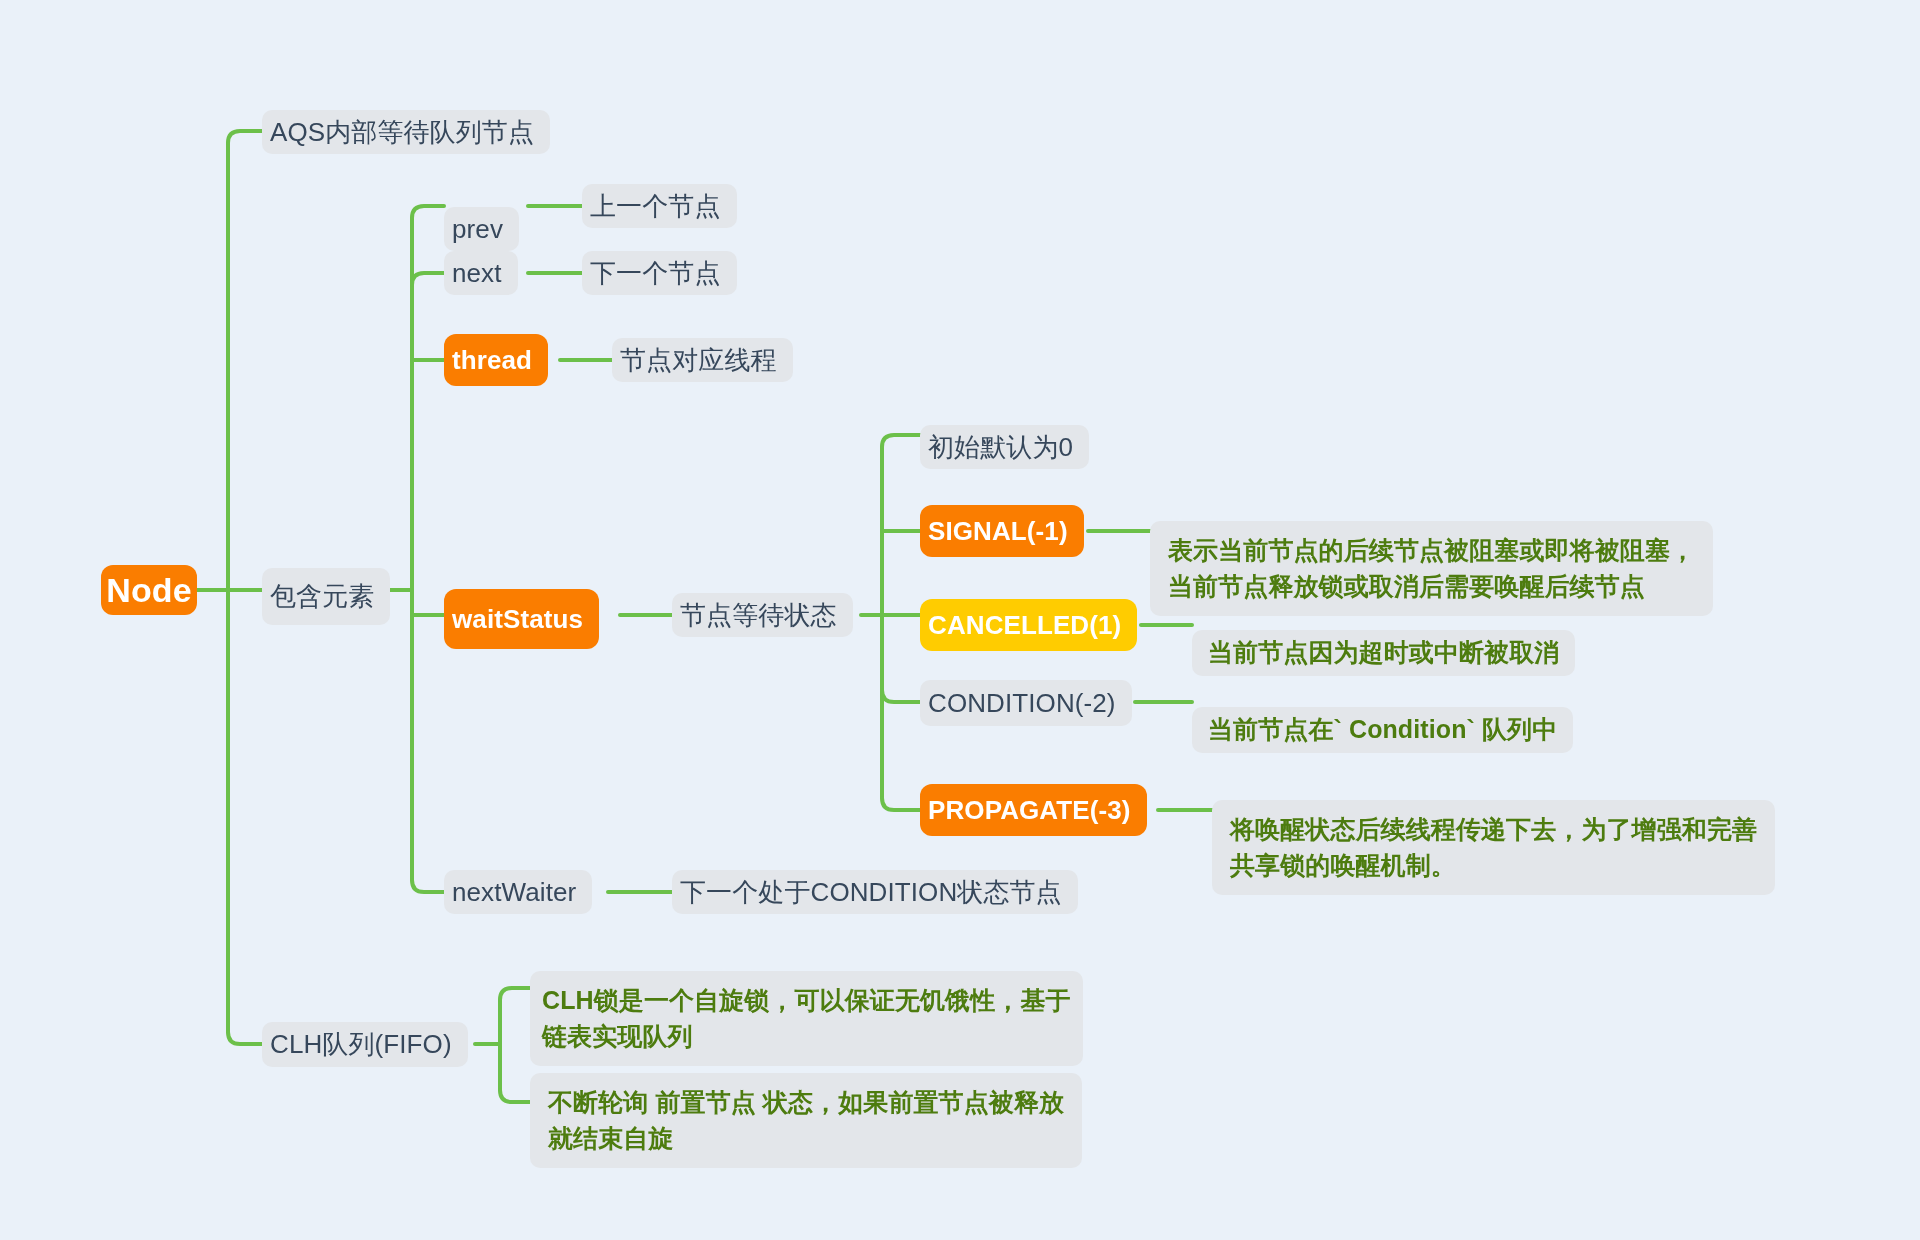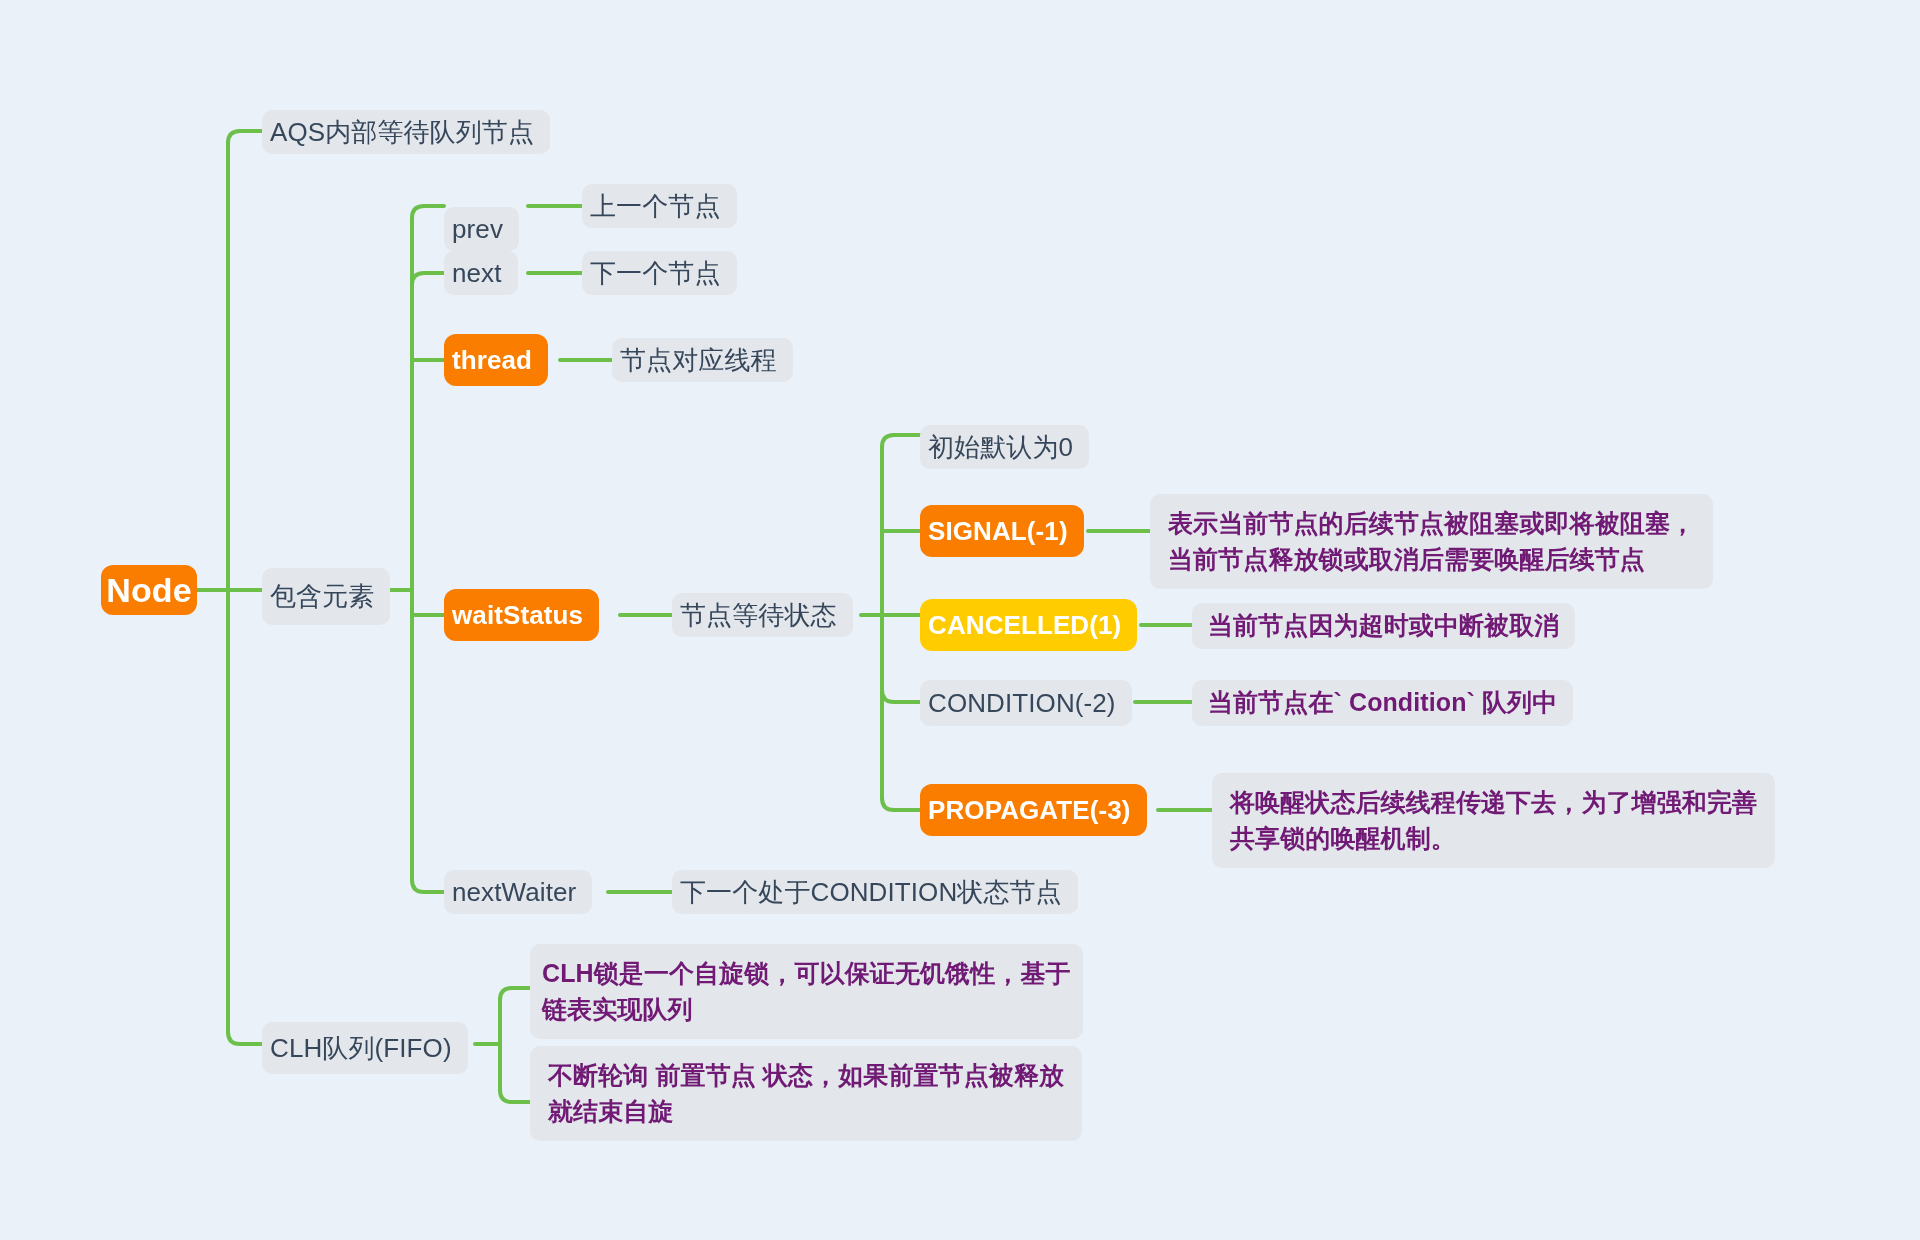--- a/index.html
+++ b/index.html
@@ -51,22 +51,23 @@
     border-radius: 12px;
   }
   .node.yellow {
     background: #ffcc00;
     color: #ffffff;
     font-weight: 700;
     border-radius: 12px;
   }
   .node.bold-dark {
     background: #e3e6ea;
-    color: #701a75;
+    color: #4d7c0f;
     font-weight: 700;
+    margin-top: 27px;
   }
   .s26 { font-size: 26px; padding-left: 8px; }
   .s25 { font-size: 25px; }
   .s30 { font-size: 34px; }
 </style>
 </head>
 <body>
 
 <div id="canvas">
 
@@ -120,32 +121,32 @@
       <path d="M500,1090 q0,12 12,12 H530"></path>
     </g>
   </svg>
 
   <div class="node root s30" style="left:101px; top:565px; width:96px; height:50px; justify-content:center;">Node</div>
 
   <div class="node plain s26" style="left:262px; top:110px; height:44px;">AQS内部等待队列节点</div>
 
   <div class="node plain s26" style="left:262px; top:568px; height:57px;">包含元素</div>
 
-  <div class="node plain s26" style="left:262px; top:1022px; height:52px;">CLH队列(FIFO)</div>
+  <div class="node plain s26" style="left:262px; top:1022px; height:45px;">CLH队列(FIFO)</div>
 
   <div class="node plain s26" style="left:444px; top:184px; height:44px;margin-top:23px;">prev</div>
   <div class="node plain s26" style="left:582px; top:184px; height:44px;">上一个节点</div>
 
   <div class="node plain s26" style="left:444px; top:251px; height:44px;">next</div>
   <div class="node plain s26" style="left:582px; top:251px; height:44px;">下一个节点</div>
 
   <div class="node orange s26" style="left:444px; top:334px; height:52px;">thread</div>
   <div class="node plain s26" style="left:612px; top:338px; height:44px;">节点对应线程</div>
 
-  <div class="node orange s26" style="left:444px; top:589px; height:52px;">waitStatus</div>
+  <div class="node orange s26" style="left:444px; top:589px; height:60px;">waitStatus</div>
   <div class="node plain s26" style="left:672px; top:593px; height:44px;">节点等待状态</div>
 
   <div class="node plain s26" style="left:444px; top:870px; height:44px;">nextWaiter</div>
   <div class="node plain s26" style="left:672px; top:870px; height:44px;text-align:right;">下一个处于CONDITION状态节点</div>
 
   <div class="node plain s26" style="left:920px; top:425px; height:44px;">初始默认为0</div>
 
   <div class="node orange s26" style="left:920px; top:505px; height:52px;">SIGNAL(-1)</div>
   <div class="node bold-dark s25" style="left:1150px; top:494px; padding:12px 18px;">表示当前节点的后续节点被阻塞或即将被阻塞，
 当前节点释放锁或取消后需要唤醒后续节点</div>

